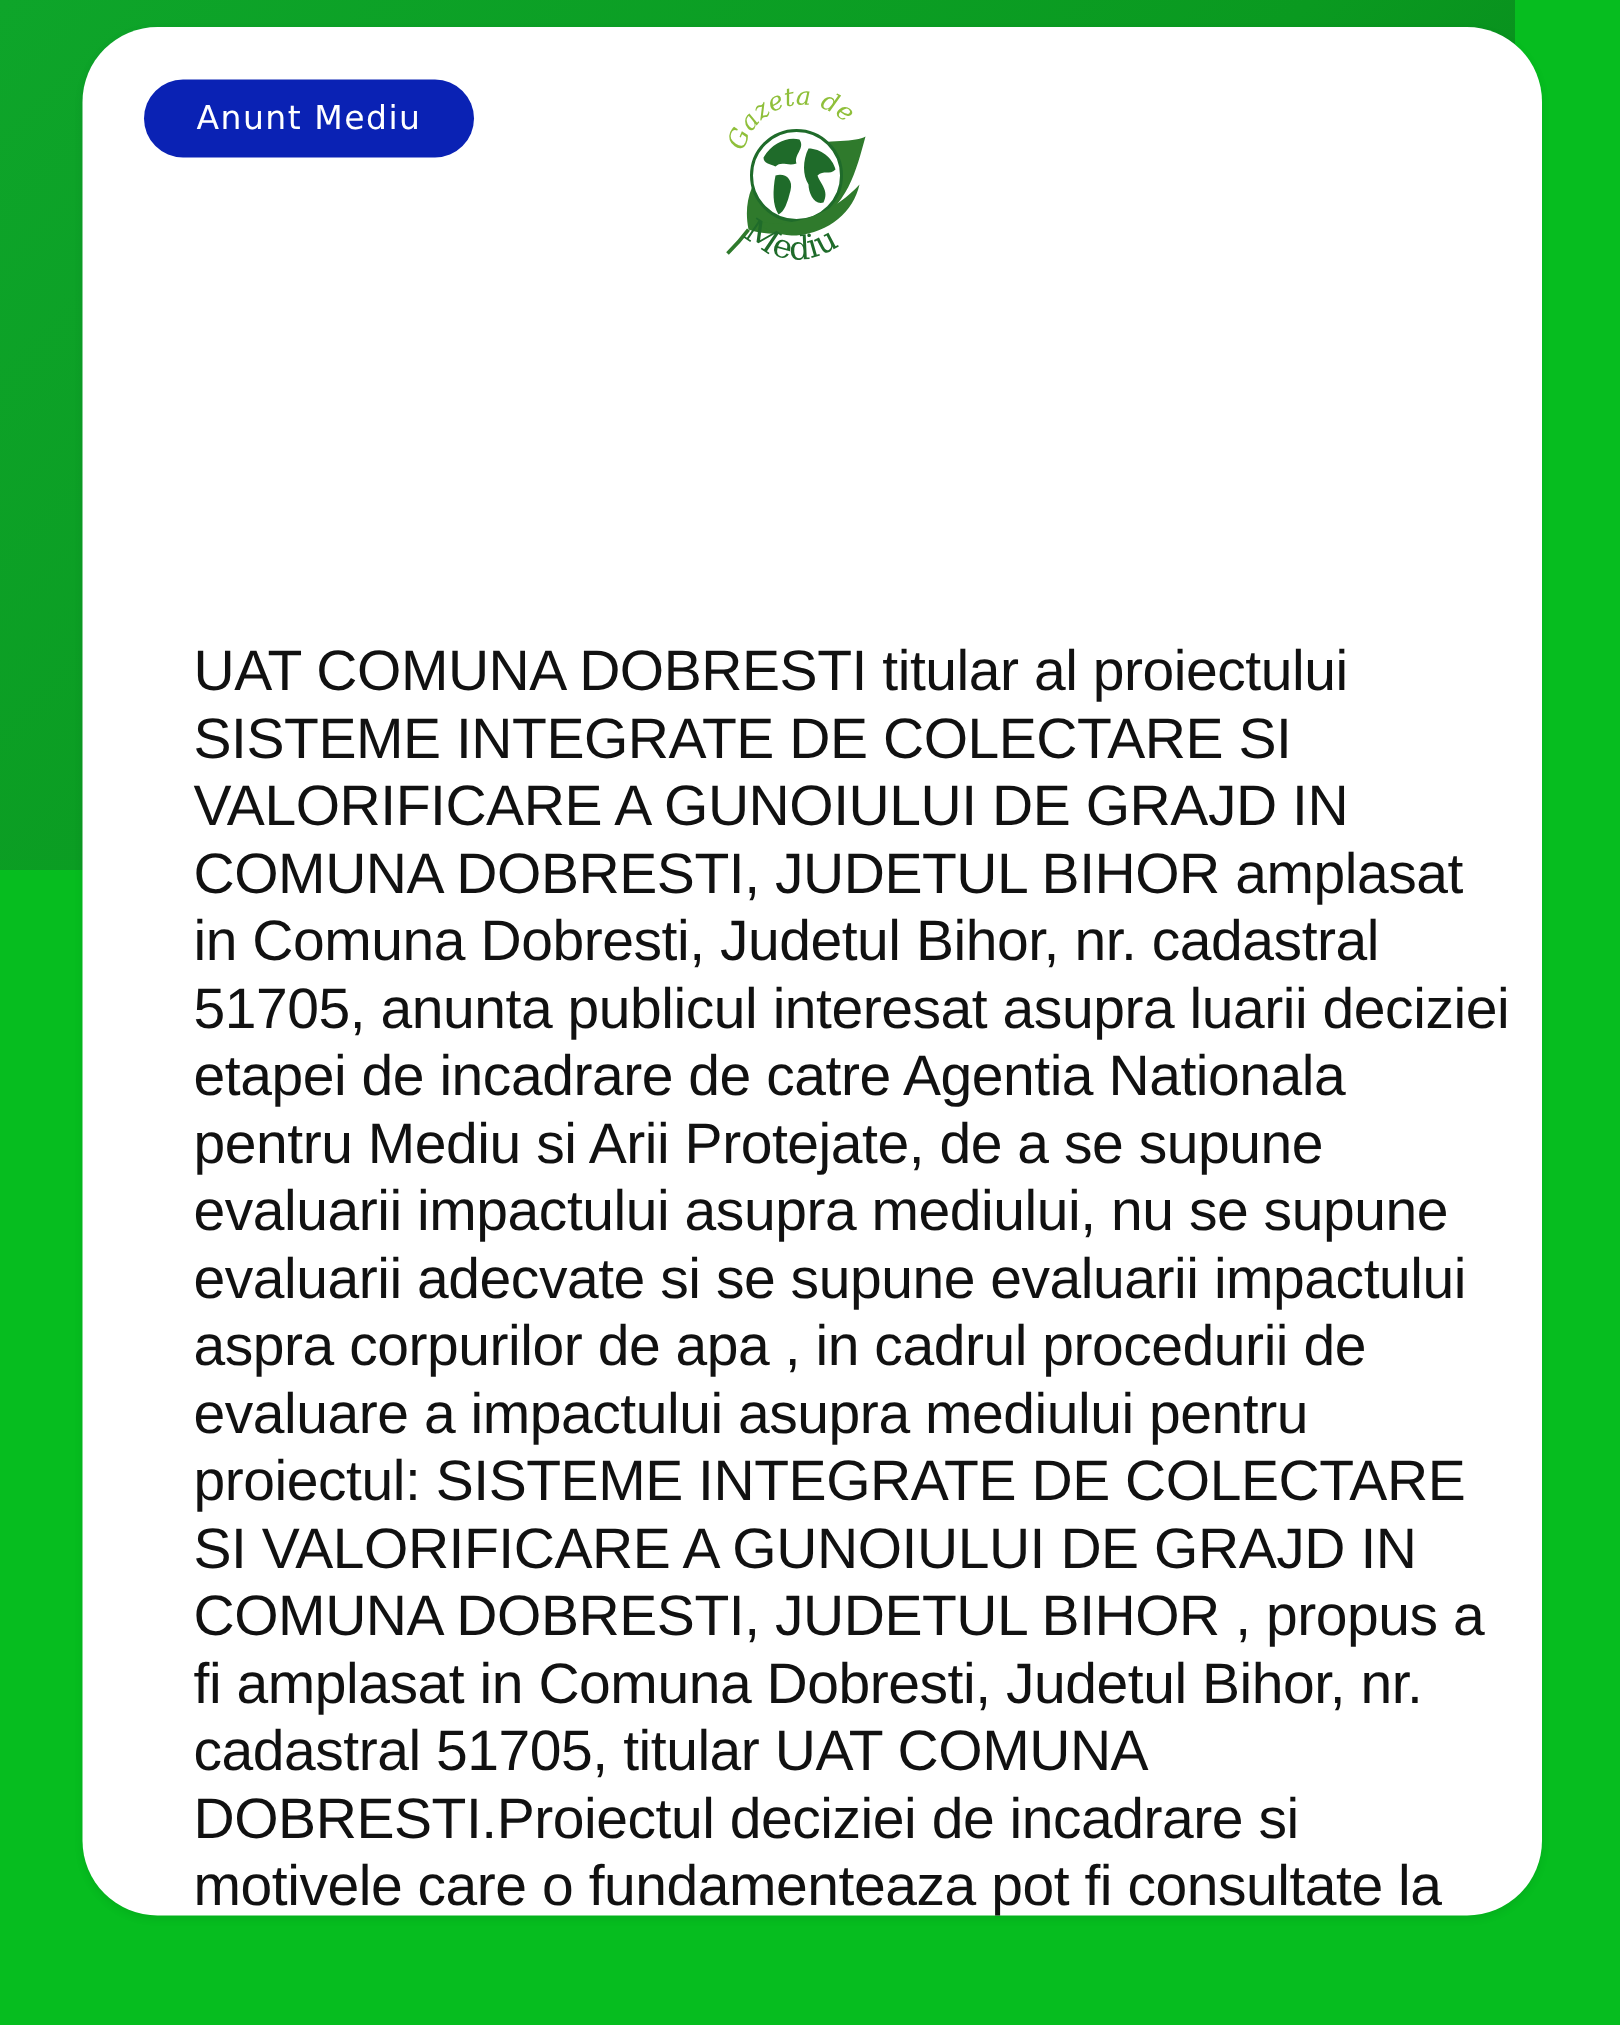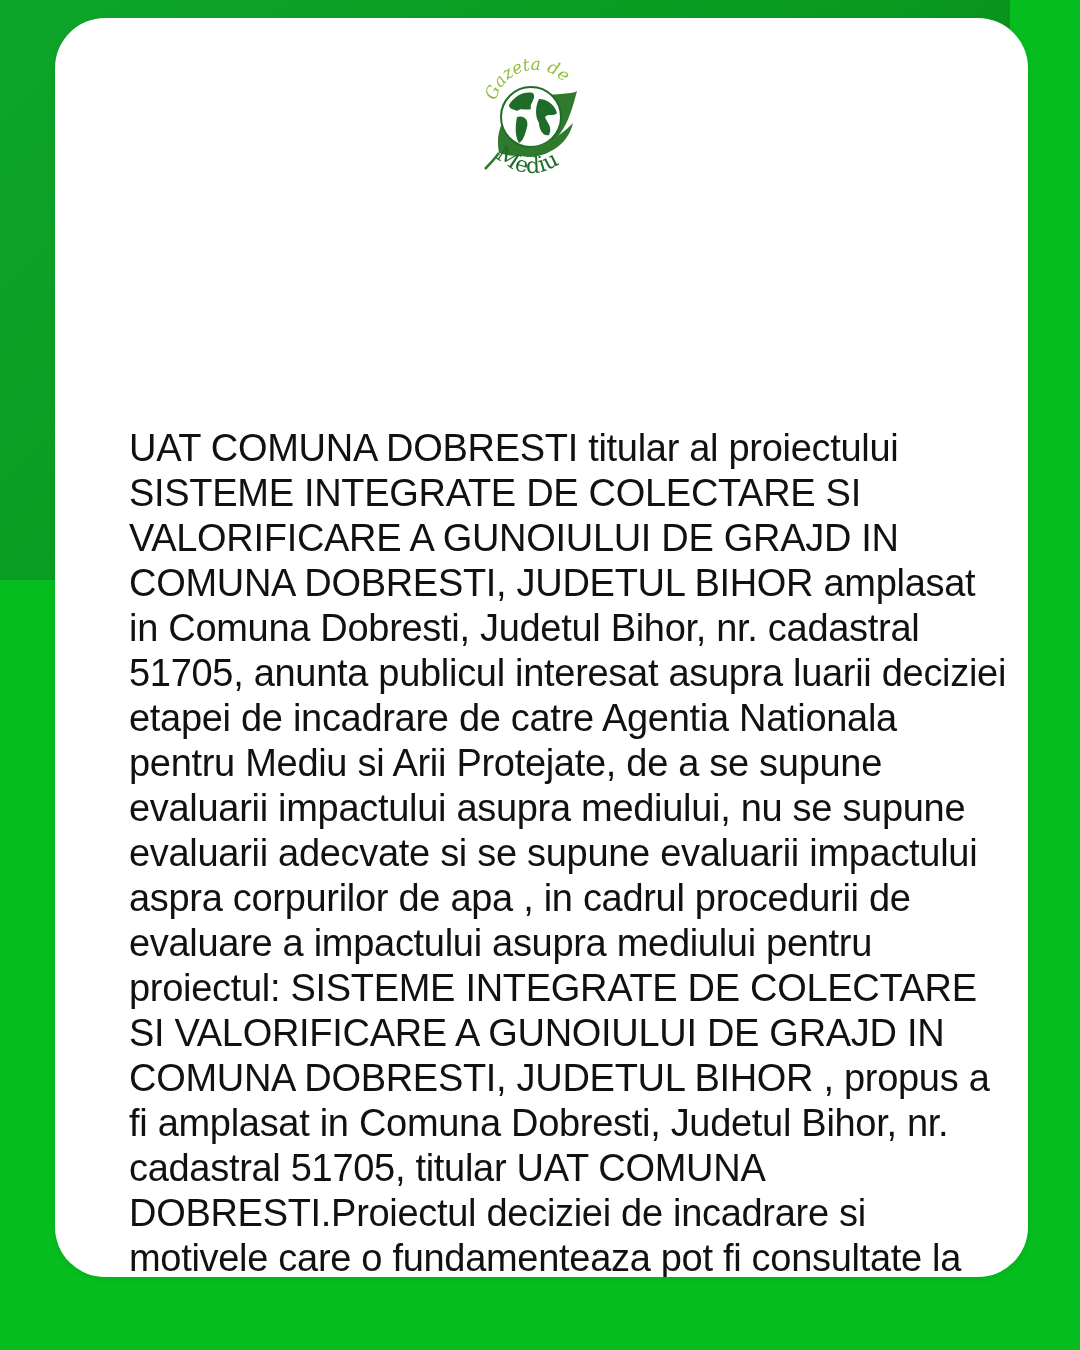--- a/index.html
+++ b/index.html
@@ -83,20 +83,23 @@
       letter-spacing: -0.3px;
     }
   </style>
 </head>
 <body>
 
 <div class="bg-dark"></div>
 
 <div class="card">
 
+  <div class="badge">
+    <span>Anunt Mediu</span>
+  </div>
 
   <div class="logo">
     <svg width="120" height="130" viewBox="0 0 120 130">
       <defs>
         <path id="arcTop" d="M 22 52 A 40 40 0 0 1 98 40"></path>
         <path id="arcBottom" d="M 18 100 Q 58 140 100 100"></path>
       </defs>
       <text font-family="DejaVu Serif, serif" font-style="italic" font-size="17" fill="#8fbf3a">
         <textPath href="#arcTop" startOffset="4%">Gazeta de</textPath>
       </text>

